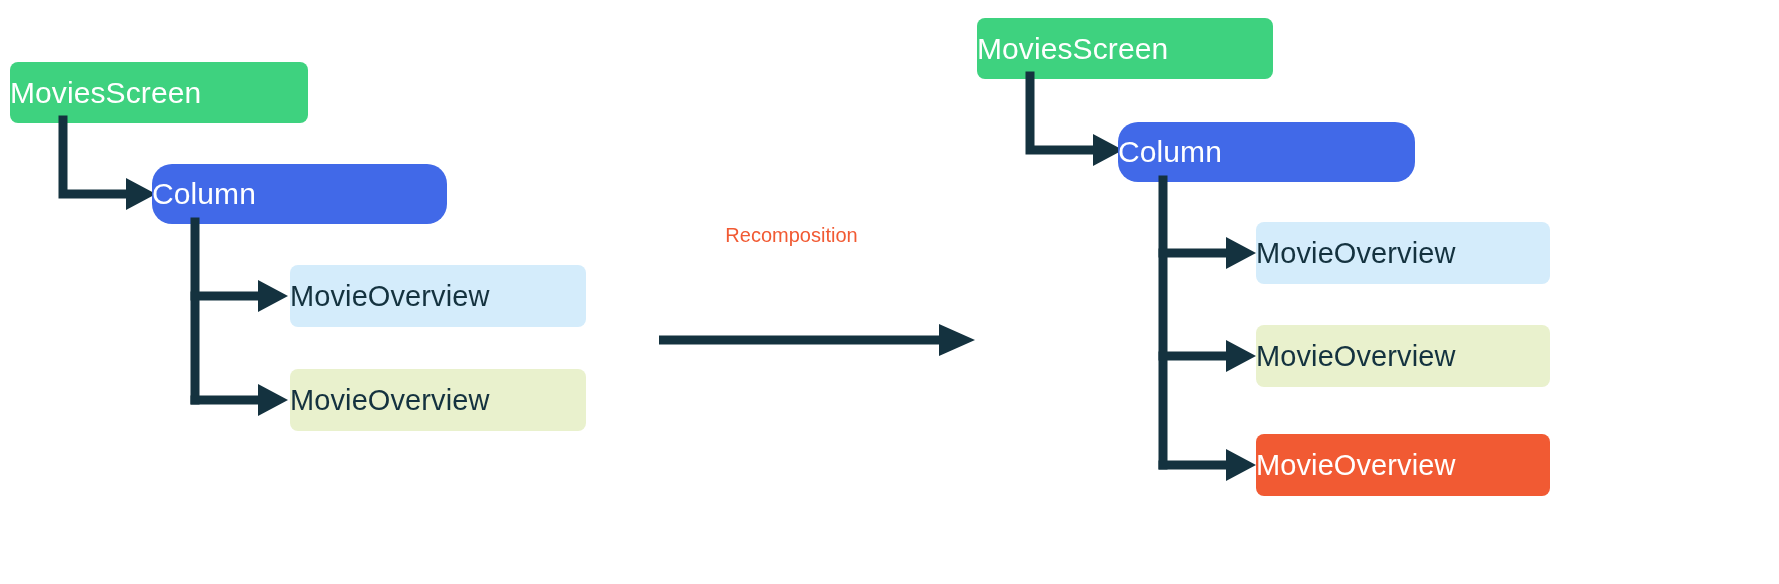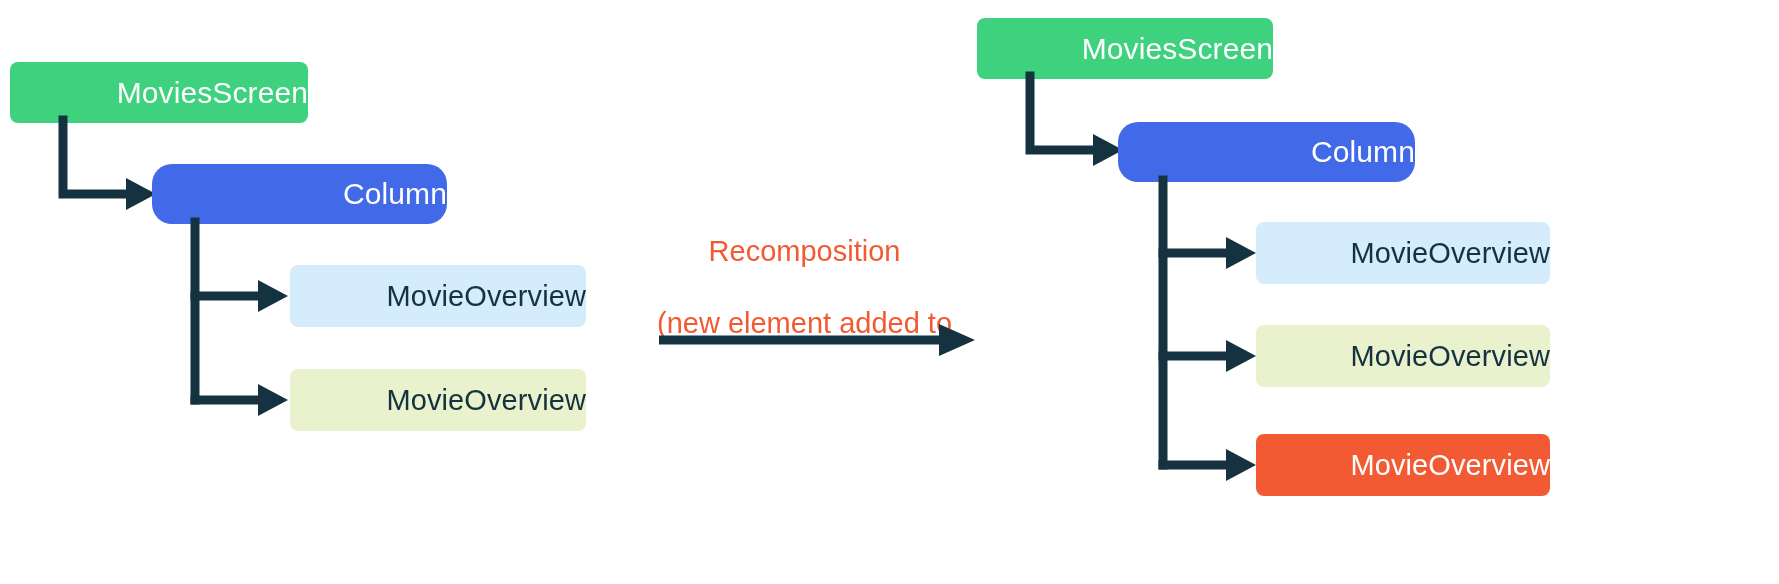--- a/index.html
+++ b/index.html
@@ -16,26 +16,25 @@
     width: 1779px;
     height: 584px;
     background: #ffffff;
     overflow: hidden;
   }
   .node {
     position: absolute;
     box-sizing: border-box;
     display: flex;
     align-items: center;
-    justify-content: flex-end;
+    justify-content: flex-start;
     border-radius: 8px;
     font-family: "Liberation Sans", sans-serif;
     white-space: nowrap;
     letter-spacing: 0.1px;
-    padding-left: 28px;
   }
   .node-label {
     display: block;
     line-height: 1;
   }
   
   .n-screen   { background: #3ed27f; color: #ffffff; }
   .n-column   { background: #4169e8; color: #ffffff; border-radius: 20px; }
   .n-blue     { background: #d4ecfb; color: #14323f; }
   .n-olive    { background: #e9f1cd; color: #14323f; }
@@ -90,23 +89,22 @@
   </svg>
 
   <div class="node n-blue" style="left:290px; top:265px; width:296px; height:62px; font-size:29px;">
     <span class="node-label">MovieOverview</span>
   </div>
 
   <div class="node n-olive" style="left:290px; top:369px; width:296px; height:62px; font-size:29px;">
     <span class="node-label">MovieOverview</span>
   </div>
 
-  <div class="caption" style="left:632px; top:198px; width:345px; font-size:29px;">
+  <div class="caption" style="left:619px; top:198px; width:345px; font-size:20px;">
     <span class="caption-line">Recomposition</span>
-    <span class="caption-line">(new element added to</span>
   </div>
 
   <svg class="conn" style="left:655px; top:320px; width:330px; height:40px;" viewBox="0 0 330 40">
     <path d="M4,20 L288,20" stroke-width="9" stroke-linecap="butt"></path>
     <polygon points="284,4 320,20 284,36"></polygon>
   </svg>
 
   <div class="node n-screen" style="left:977px; top:18px; width:296px; height:61px; font-size:30px;">
     <span class="node-label">MoviesScreen</span>
   </div>

